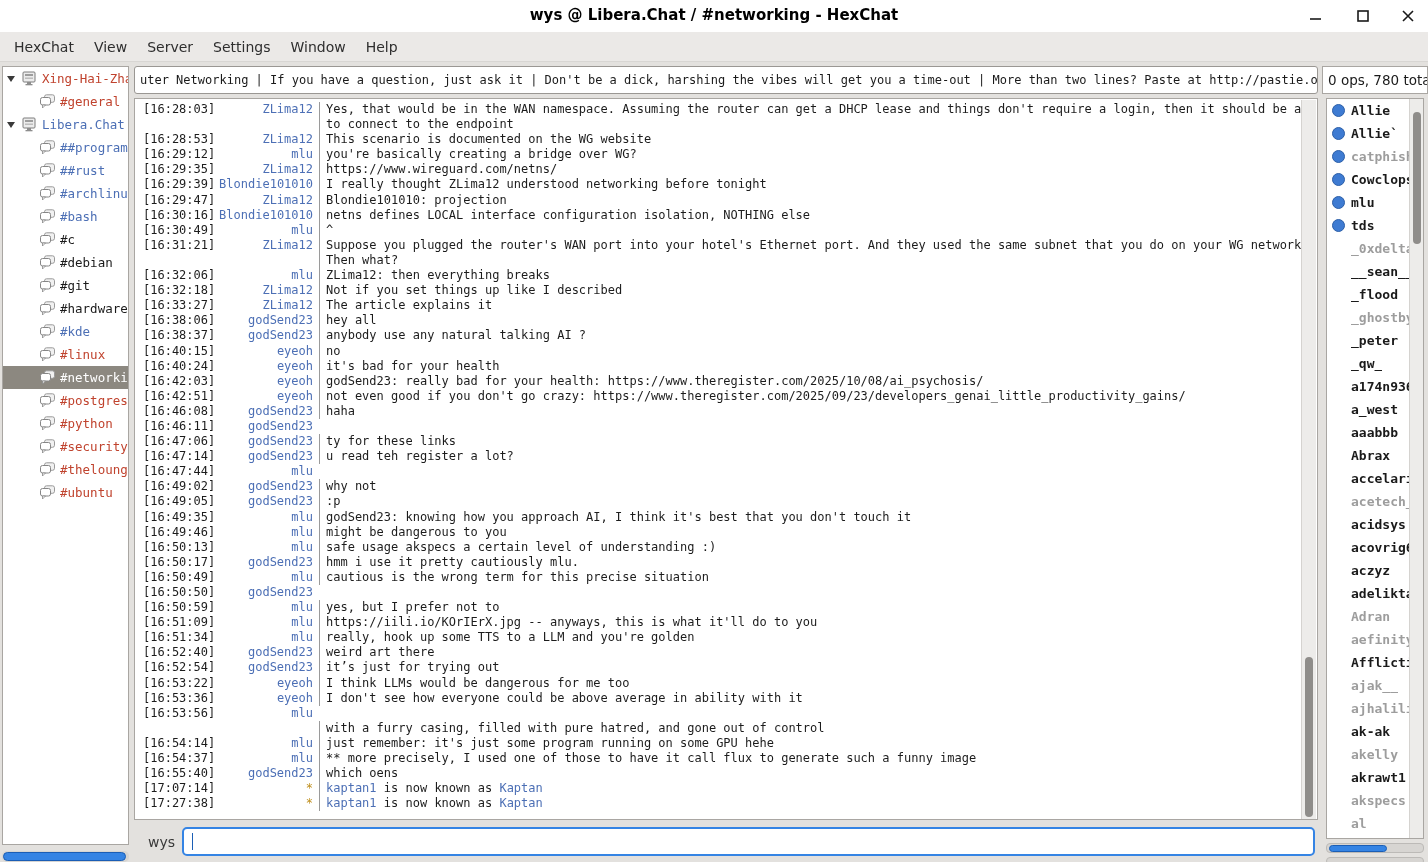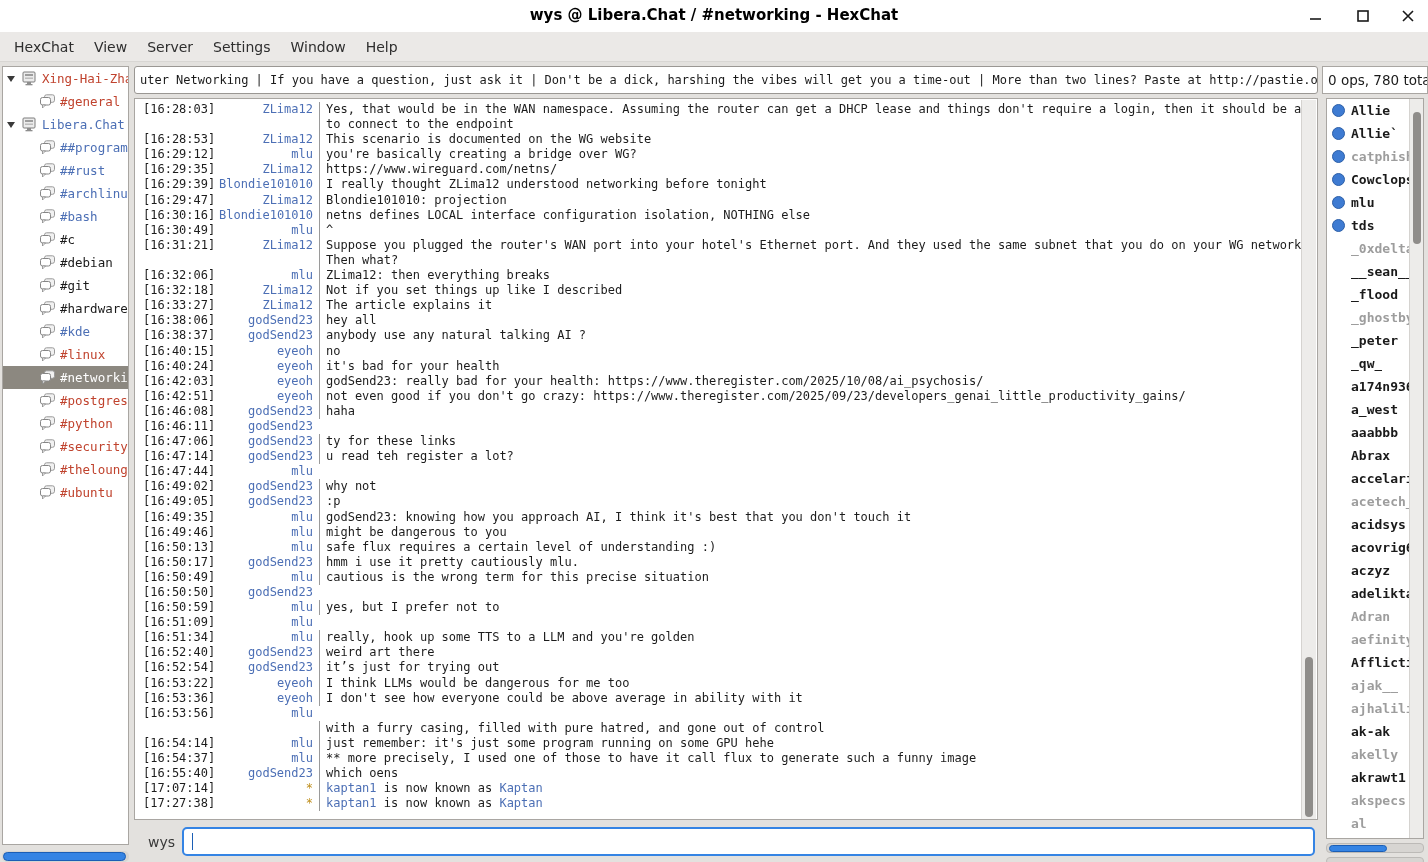--- a/index.html
+++ b/index.html
@@ -459,21 +459,21 @@
             <div class="cm">godSend23: knowing how you approach AI, I think it's best that you don't touch it</div>
           </div>
           <div class="crow">
             <span class="ct">[16:49:46]</span>
             <span class="cn">mlu</span>
             <div class="cm">might be dangerous to you</div>
           </div>
           <div class="crow">
             <span class="ct">[16:50:13]</span>
             <span class="cn">mlu</span>
-            <div class="cm">safe flux requires a certain level of understanding :)</div>
+            <div class="cm">safe usage akspecs a certain level of understanding :)</div>
           </div>
           <div class="crow">
             <span class="ct">[16:50:17]</span>
             <span class="cn">godSend23</span>
             <div class="cm">hmm i use it pretty cautiously mlu.</div>
           </div>
           <div class="crow">
             <span class="ct">[16:50:49]</span>
             <span class="cn">mlu</span>
             <div class="cm">cautious is the wrong term for this precise situation</div>
@@ -483,20 +483,21 @@
             <span class="cn">godSend23</span>
           </div>
           <div class="crow">
             <span class="ct">[16:50:59]</span>
             <span class="cn">mlu</span>
             <div class="cm">yes, but I prefer not to</div>
           </div>
           <div class="crow">
             <span class="ct">[16:51:09]</span>
             <span class="cn">mlu</span>
+            <div class="cm">https://iili.io/KOrIErX.jpg -- anyways, this is what it'll do to you</div>
           </div>
           <div class="crow">
             <span class="ct">[16:51:34]</span>
             <span class="cn">mlu</span>
             <div class="cm">really, hook up some TTS to a LLM and you're golden</div>
           </div>
           <div class="crow">
             <span class="ct">[16:52:40]</span>
             <span class="cn">godSend23</span>
             <div class="cm">weird art there</div>

